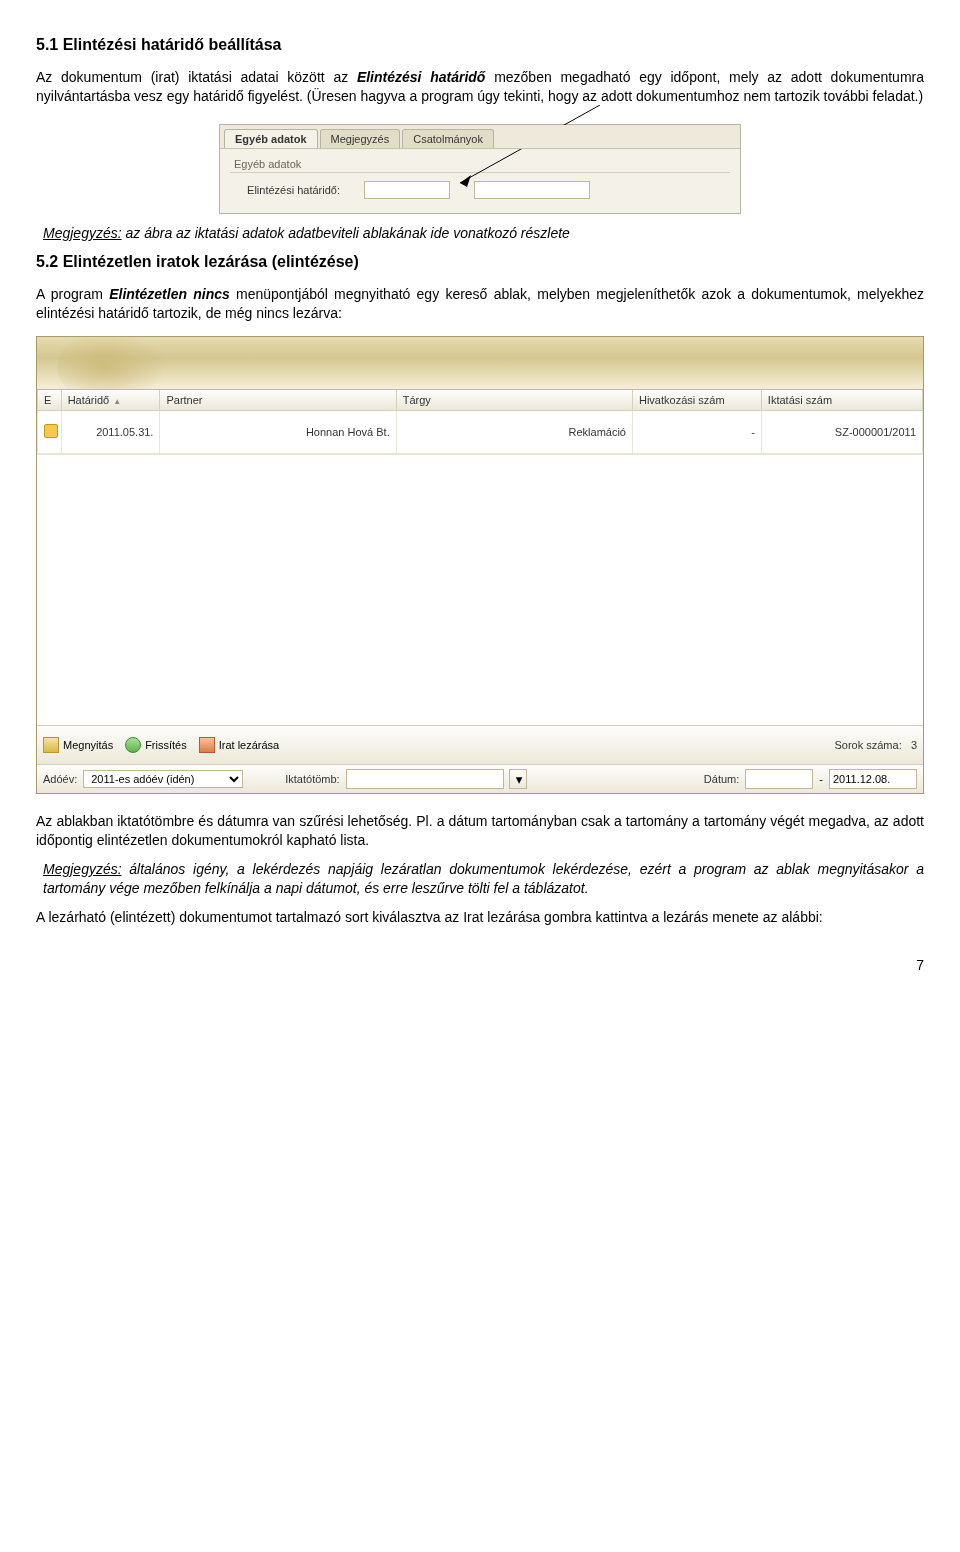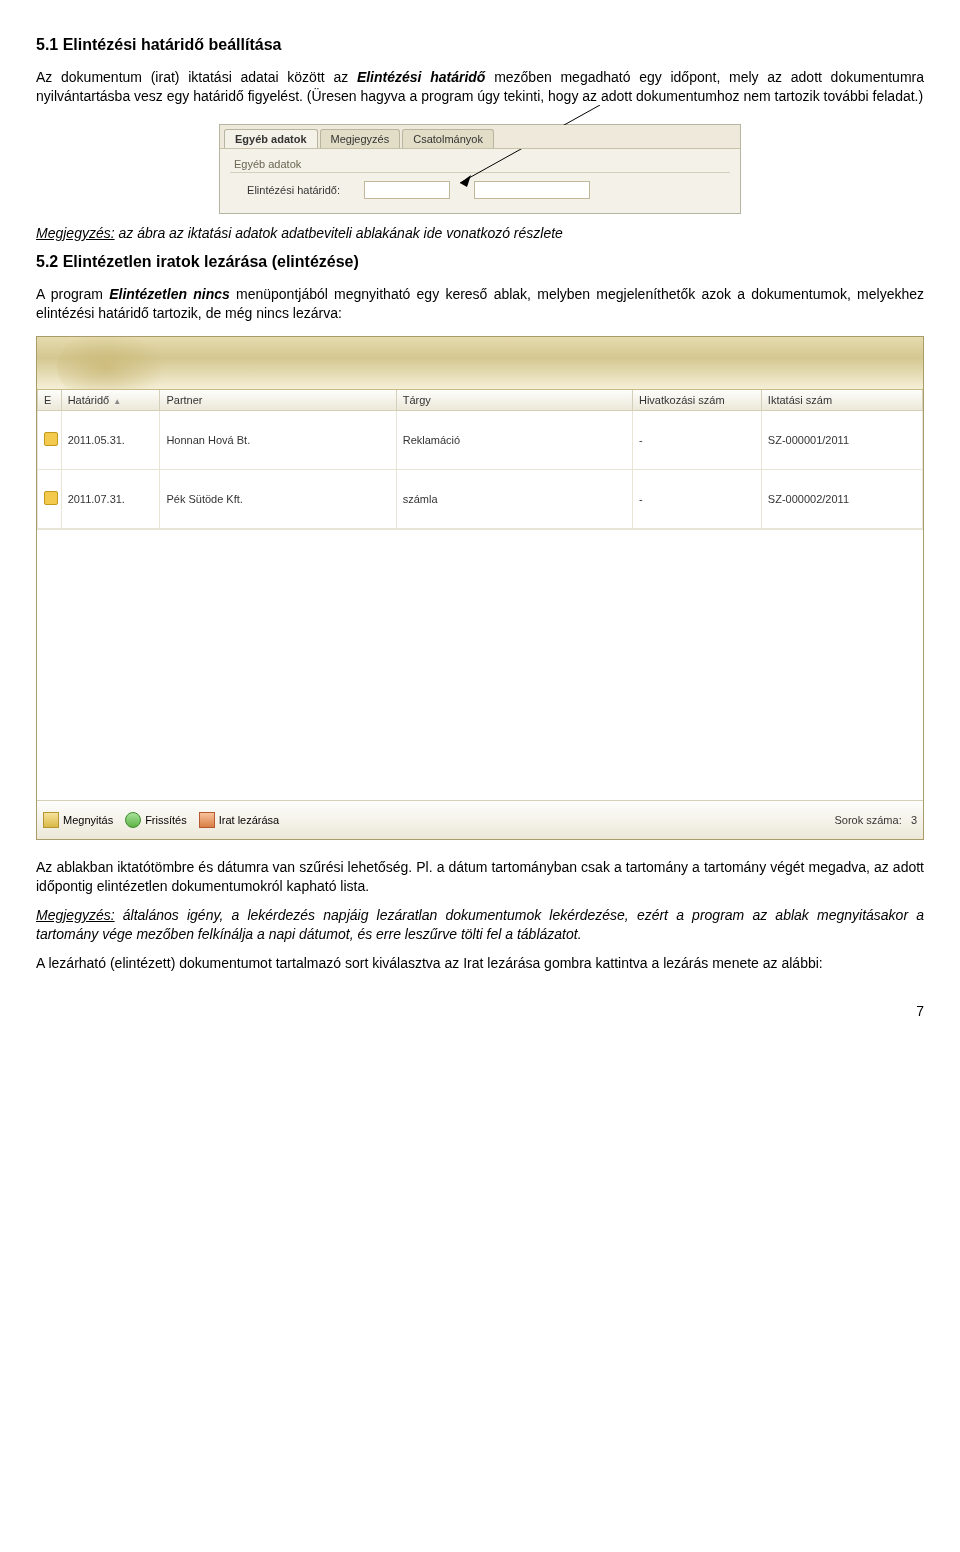--- a/index.html
+++ b/index.html
@@ -17,21 +17,21 @@
     font-weight: bold;
     margin: 6px 0 14px 0;
   }
   p {
     margin: 10px 0;
     line-height: 1.35;
     text-align: justify;
   }
   .ital { font-style: italic; }
   .bold { font-weight: bold; }
-  .note { font-style: italic; }
+  .note { font-style: italic; margin-left: 7px; }
   .note-label { text-decoration: underline; }
 
   
   .shot1 {
     margin: 18px auto 10px auto;
     width: 520px;
     border: 1px solid #b6b6a0;
     background: #f4f2e8;
     position: relative;
   }
@@ -177,25 +177,26 @@
     overflow: hidden;
   }
   .shot2 thead th .sortcol {
     display: inline-block;
     margin-left: 4px;
     color: #888;
     font-size: 8px;
   }
   .shot2 tbody td {
     border: 1px solid #e9e5d6;
-    padding: 20px 6px;
+    padding: 12px 6px;
     color: #333;
     height: 18px;
     white-space: nowrap;
     overflow: hidden;
+    text-align: right;
   }
   .shot2 .col-e { width: 22px; }
   .shot2 .col-date { width: 92px; }
   .shot2 .col-partner { width: 220px; }
   .shot2 .col-targy { width: 220px; }
   .shot2 .col-hiv { width: 120px; }
   .shot2 .col-iktat { width: 150px; }
   .shot2 .eicon {
     width: 12px; height: 12px;
     background: #f3c94e;
@@ -336,28 +337,20 @@
     </thead>
     <tbody>
       <tr>
         <td><span class="eicon"></span></td>
         <td>2011.05.31.</td>
         <td>Honnan Hová Bt.</td>
         <td>Reklamáció</td>
         <td>-</td>
         <td>SZ-000001/2011</td>
       </tr>
-      <tr>
-        <td><span class="eicon"></span></td>
-        <td>2011.07.31.</td>
-        <td>Pék Sütöde Kft.</td>
-        <td>számla</td>
-        <td>-</td>
-        <td>SZ-000002/2011</td>
-      </tr>
     </tbody>
   </table>
   <div class="emptyarea"></div>
   <div class="toolbar">
     <div class="tbbtns">
       <div class="tbbtn">
         <span class="ticon ticon-open"></span>
         <span>Megnyitás</span>
       </div>
       <div class="tbbtn">
@@ -368,20 +361,35 @@
         <span class="ticon ticon-close"></span>
         <span>Irat lezárása</span>
       </div>
     </div>
     <div class="countlabel">
       <span>Sorok száma:</span>
       &nbsp;
       <span>3</span>
     </div>
   </div>
+  <div class="filterbar">
+    <label>Adóév:</label>
+    <select class="sel-ado">
+      <option>2011-es adóév (idén)</option>
+    </select>
+    <span style="width:30px"></span>
+    <label>Iktatótömb:</label>
+    <input class="iktat-input" value="" style="">
+    <button class="sel-iktat-btn">▾</button>
+    <span class="spacer"></span>
+    <label>Dátum:</label>
+    <input class="date-input" value="" style="">
+    <span>-</span>
+    <input class="date-input end" value="2011.12.08." style="">
+  </div>
 </div>
 
 <p>Az ablakban iktatótömbre és dátumra van szűrési lehetőség. Pl. a dátum tartományban csak a tartomány a tartomány végét megadva, az adott időpontig elintézetlen dokumentumokról kapható lista.</p>
 
 <p class="note">
   <span class="note-label">Megjegyzés:</span>
   <span> általános igény, a lekérdezés napjáig lezáratlan dokumentumok lekérdezése, ezért a program az ablak megnyitásakor a tartomány vége mezőben felkínálja a napi dátumot, és erre leszűrve tölti fel a táblázatot.</span>
 </p>
 
 <p>A lezárható (elintézett) dokumentumot tartalmazó sort kiválasztva az Irat lezárása gombra kattintva a lezárás menete az alábbi:</p>

